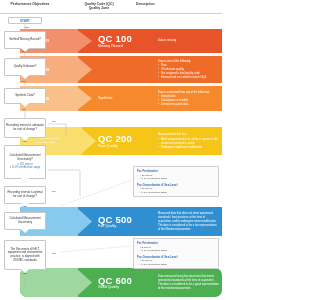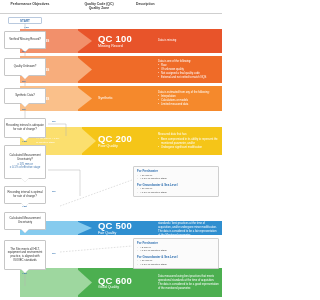--- a/index.html
+++ b/index.html
@@ -35,22 +35,22 @@
                 transform:translateY(-50%); color:#fff; font-size:2.7px; line-height:1.5; }
   .band .desc .dhead { margin-bottom:.6px; }
   .band .desc ul { list-style:none; }
   .band .desc li { padding-left:3px; position:relative; }
   .band .desc li:before { content:"\2022"; position:absolute; left:0; }
 
   .band.r100 { top:29px;  height:24px; }
   .band.r200 { top:56px;  height:27px; }
   .band.r300 { top:86px;  height:25px; }
   .band.r400 { top:127px; height:28px; }
-  .band.r500 { top:221px; height:14px; }
-  .band.r600 { top:268px; height:29px; }
+  .band.r500 { top:207px; height:29px; }
+  .band.r600 { top:268px; height:29px;border-radius:7px; }
 
   
   .pill { position:absolute; left:24px; top:50%; transform:translateY(-50%);
           color:#fff; font-size:2.6px; font-weight:bold; }
 
   
   .crit { position:absolute; left:16px; top:50%; transform:translateY(-50%);
           color:#fff; font-size:2.5px; line-height:1.45; }
 
   

